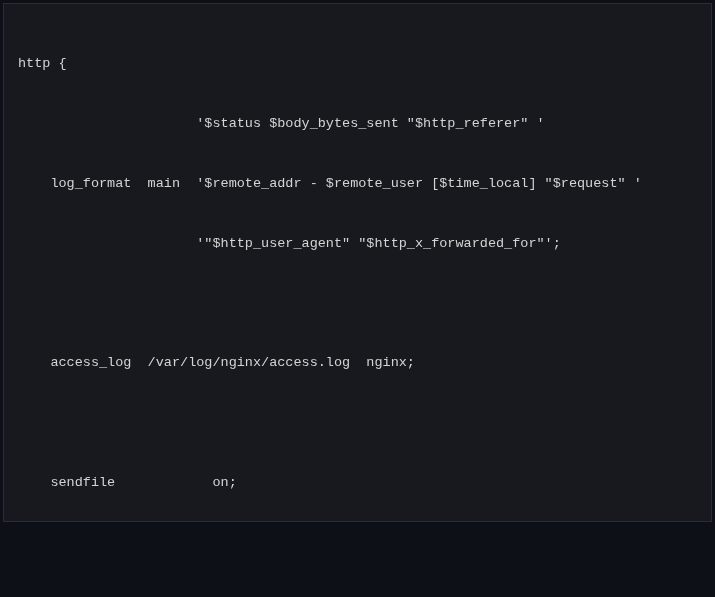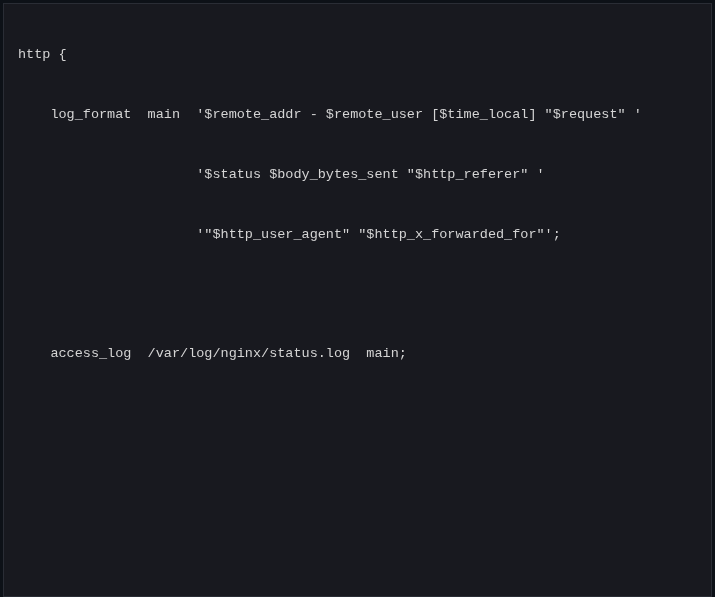--- a/index.html
+++ b/index.html
@@ -10,45 +10,46 @@
     body {
       background: #0d1117;
       padding: 3px;
       width: 715px;
       height: 597px;
       overflow: hidden;
     }
     .code-container {
       background: #18191f;
       border: 1px solid #2a2d35;
-      padding: 1px 14px;
+      padding: 10px 14px;
       font-family: 'Consolas', 'Monaco', 'Courier New', monospace;
       font-size: 13.5px;
       line-height: 1.48;
       color: #d4d4d4;
       white-space: pre;
-      height: 594px;
+      height: 519px;
       overflow: hidden;
     }
     .line {
       display: block;
       min-height: 1.48em;
     }
   </style>
 </head>
 <body>
 
 <div class="code-container">
   <span class="line">http {</span>
+  <span class="line">                      '$status $body_bytes_sent "$http_referer" '</span>
   <span class="line">    log_format  main  '$remote_addr - $remote_user [$time_local] "$request" '</span>
-  <span class="line">                      '$status $body_bytes_sent "$http_referer" '</span>
   <span class="line">                      '"$http_user_agent" "$http_x_forwarded_for"';</span>
   <span class="line"></span>
-  <span class="line">    access_log  /var/log/nginx/status.log  main;</span>
+  <span class="line">    access_log  /var/log/nginx/access.log  nginx;</span>
   <span class="line"></span>
+  <span class="line">    sendfile            on;</span>
   
   
   
   
   
   
   
   
   
   

